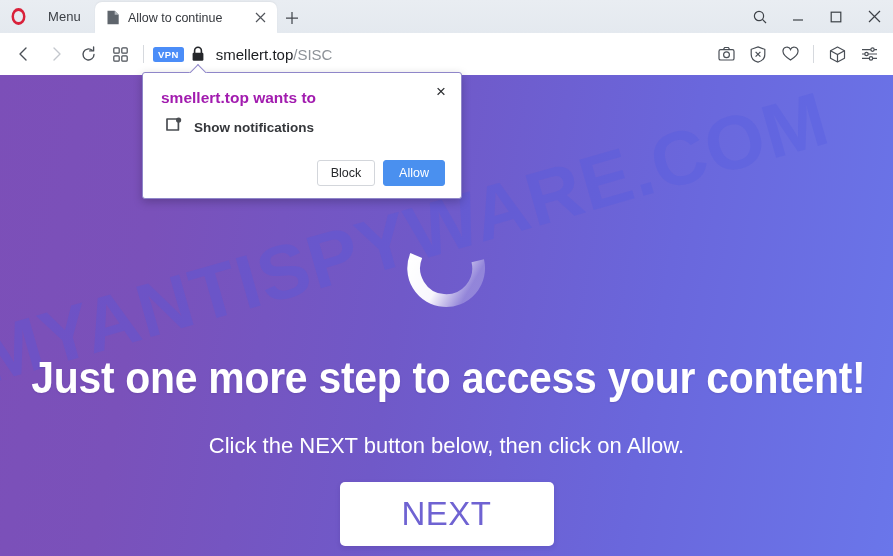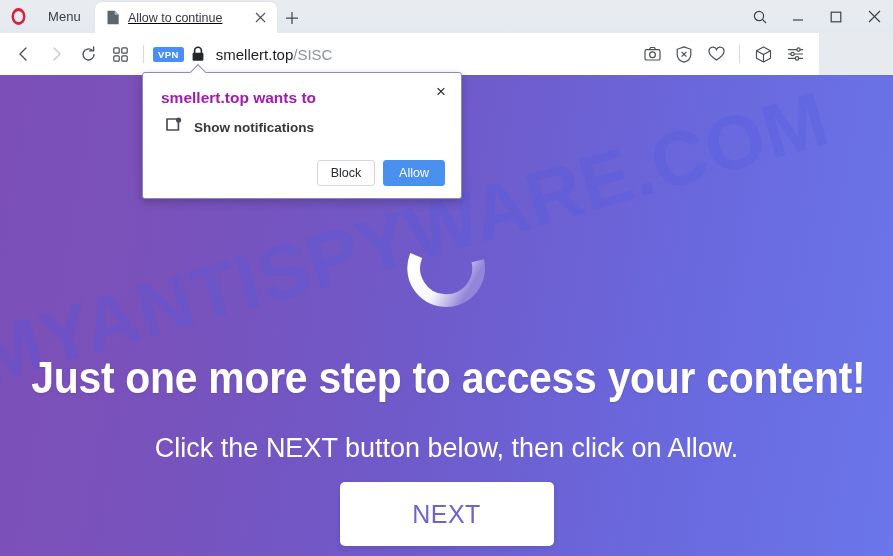--- a/index.html
+++ b/index.html
@@ -56,21 +56,20 @@
     width: 182px;
     height: 31px;
     margin-left: 3px;
     background: #ffffff;
     border-radius: 7px 7px 0 0;
     display: flex;
     align-items: center;
     padding: 0 7px 0 11px;
     box-shadow: 0 -1px 2px rgba(0,0,0,.05);
     cursor: pointer;
-    text-decoration: underline;
   }
   .tab-favicon {
     width: 14px; height: 15px;
     flex: 0 0 auto;
     margin-right: 8px;
     position: relative;
   }
   .tab-title {
     flex: 1 1 auto;
     font-size: 12.5px;
@@ -104,21 +103,21 @@
     width: 38px; height: 33px;
     display: flex; align-items: center; justify-content: center;
     color: #3d4147;
     cursor: pointer;
   }
 
   
   .toolbar {
     position: absolute;
     left: 0; top: 33px;
-    width: 819px; height: 42px;
+    width: 893px; height: 42px;
     background: #ffffff;
     display: flex;
     align-items: center;
     padding: 0 8px;
   }
   .tb-btn {
     width: 32px; height: 30px;
     display: flex; align-items: center; justify-content: center;
     color: #4a4f56;
     cursor: pointer;
@@ -216,41 +215,41 @@
     transform: scaleX(0.93);
     text-shadow: 0 1px 2px rgba(60,40,110,.18);
     white-space: nowrap;
   }
 
   .subline {
     position: absolute;
     left: 0; right: 0;
     top: 358px;
     text-align: center;
-    font-size: 27px;
+    font-size: 22px;
     color: #ffffff;
     font-weight: 500;
   }
 
   .next-wrap {
     position: absolute;
     left: 0; right: 0;
     top: 407px;
     display: flex;
     justify-content: center;
   }
   .next-btn {
     width: 214px;
     height: 64px;
     background: #ffffff;
     border: none;
     border-radius: 5px;
     color: #6f63d2;
     font-family: "Liberation Sans", sans-serif;
-    font-size: 25px;
+    font-size: 33px;
     letter-spacing: .5px;
     cursor: pointer;
     box-shadow: 0 2px 5px rgba(45,25,90,.14);
   }
 
   
   .perm-popup {
     position: absolute;
     left: 142px;
     top: 72px;

